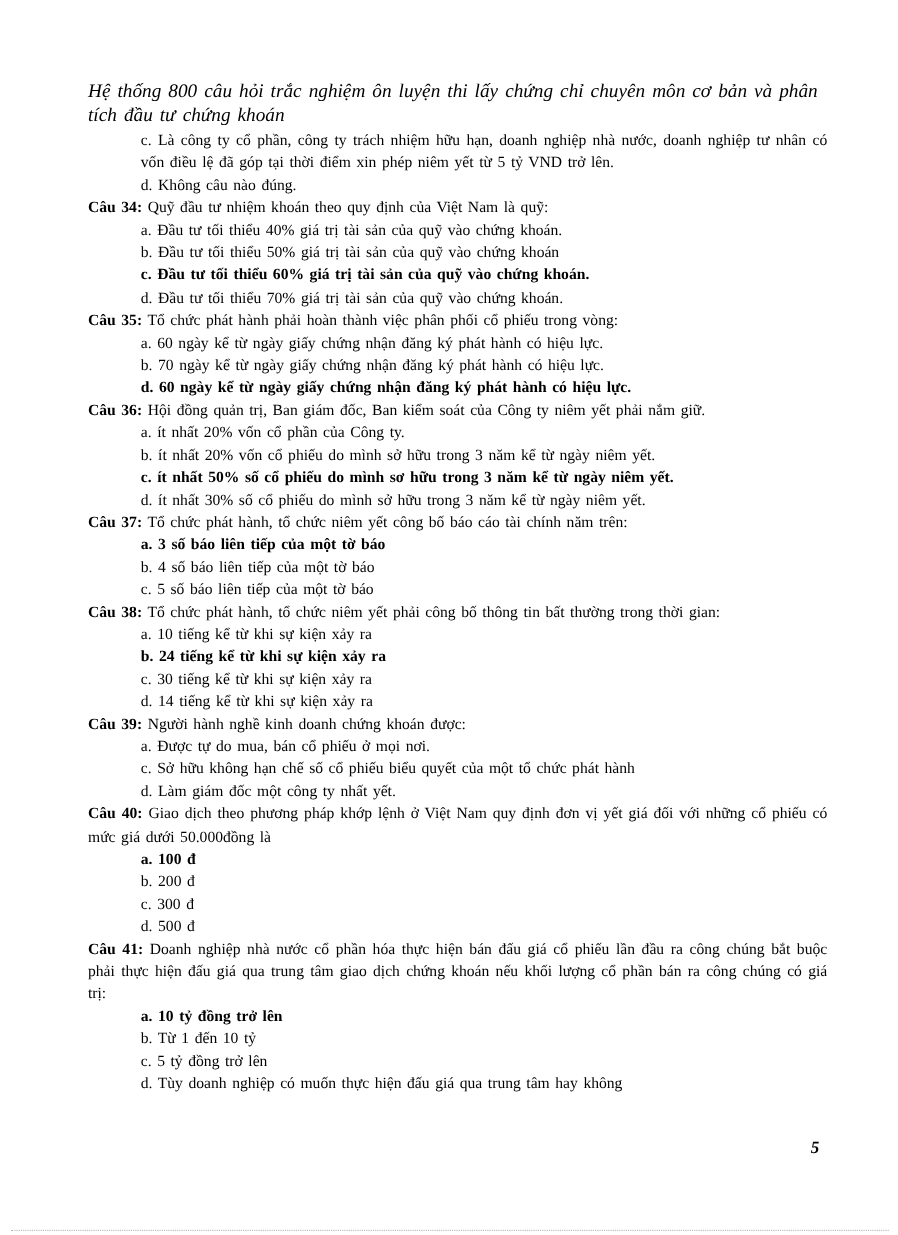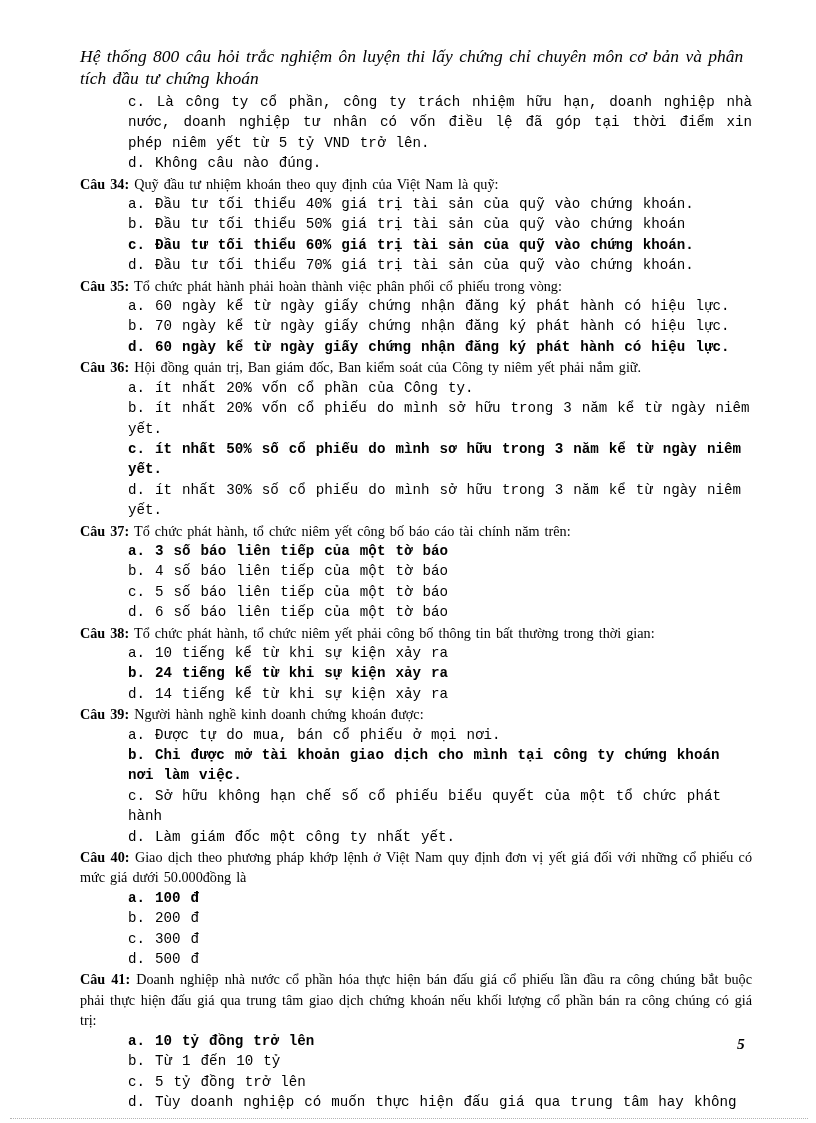--- a/index.html
+++ b/index.html
@@ -6,37 +6,37 @@
   html, body { background: #ffffff; }
   body {
     width: 816px; height: 1123px;
     position: relative;
     font-family: "Liberation Serif", "DejaVu Serif", serif;
     color: #000;
     overflow: hidden;
   }
   .page {
     position: absolute; inset: 0;
-    padding: 46px 64px 0 80px;
+    padding: 72px 64px 0 80px;
   }
   .doc-header {
     font-style: italic;
     font-size: 17.5px;
     line-height: 21.5px;
     margin-bottom: 3px;
     word-spacing: 2px;
   }
   .qtext, .opt {
     font-size: 14.2px;
     line-height: 20.4px;
     word-spacing: 1.5px;
   }
   .qtext { text-align: justify; }
   .qnum { font-weight: bold; }
-  .options { margin-left: 48px; font-family: Liberation Mono, monospace; }
+  .options { margin-left: 48px; }
   .justify { text-align: justify; }
   .bold { font-weight: bold; }
   .page-number {
     position: absolute;
     left: 737px; top: 1035px;
     font-weight: bold; font-style: italic;
     font-size: 15.5px;
   }
   .footer-dotted {
     position: absolute;
@@ -85,38 +85,37 @@
       <p class="opt">d. ít nhất 30% số cổ phiếu do mình sở hữu trong 3 năm kể từ ngày niêm yết.</p>
     </div>
   </div>
 
   <div class="question">
     <p class="qtext"><span class="qnum">Câu 37:</span> <span>Tổ chức phát hành, tổ chức niêm yết công bố báo cáo tài chính năm trên:</span></p>
     <div class="options">
       <p class="opt bold">a. 3 số báo liên tiếp của một tờ báo</p>
       <p class="opt">b. 4 số báo liên tiếp của một tờ báo</p>
       <p class="opt">c. 5 số báo liên tiếp của một tờ báo</p>
-      <p class="opt">d. 6 số báo liên tiếp của một tờ báo</p>
     </div>
   </div>
 
   <div class="question">
     <p class="qtext"><span class="qnum">Câu 38:</span> <span>Tổ chức phát hành, tổ chức niêm yết phải công bố thông tin bất thường trong thời gian:</span></p>
     <div class="options">
       <p class="opt">a. 10 tiếng kể từ khi sự kiện xảy ra</p>
       <p class="opt bold">b. 24 tiếng kể từ khi sự kiện xảy ra</p>
+      <p class="opt">c. 30 tiếng kể từ khi sự kiện xảy ra</p>
       <p class="opt">d. 14 tiếng kể từ khi sự kiện xảy ra</p>
     </div>
   </div>
 
   <div class="question">
     <p class="qtext"><span class="qnum">Câu 39:</span> <span>Người hành nghề kinh doanh chứng khoán được:</span></p>
     <div class="options">
       <p class="opt">a. Được tự do mua, bán cổ phiếu ở mọi nơi.</p>
-      <p class="opt bold">b. Chỉ được mở tài khoản giao dịch cho mình tại công ty chứng khoán nơi làm việc.</p>
       <p class="opt">c. Sở hữu không hạn chế số cổ phiếu biểu quyết của một tổ chức phát hành</p>
       <p class="opt">d. Làm giám đốc một công ty nhất yết.</p>
     </div>
   </div>
 
   <div class="question">
     <p class="qtext"><span class="qnum">Câu 40:</span> <span>Giao dịch theo phương pháp khớp lệnh ở Việt Nam quy định đơn vị yết giá đối với những cổ phiếu có mức giá dưới 50.000đồng là</span></p>
     <div class="options">
       <p class="opt bold">a. 100 đ</p>
       <p class="opt">b. 200 đ</p>

